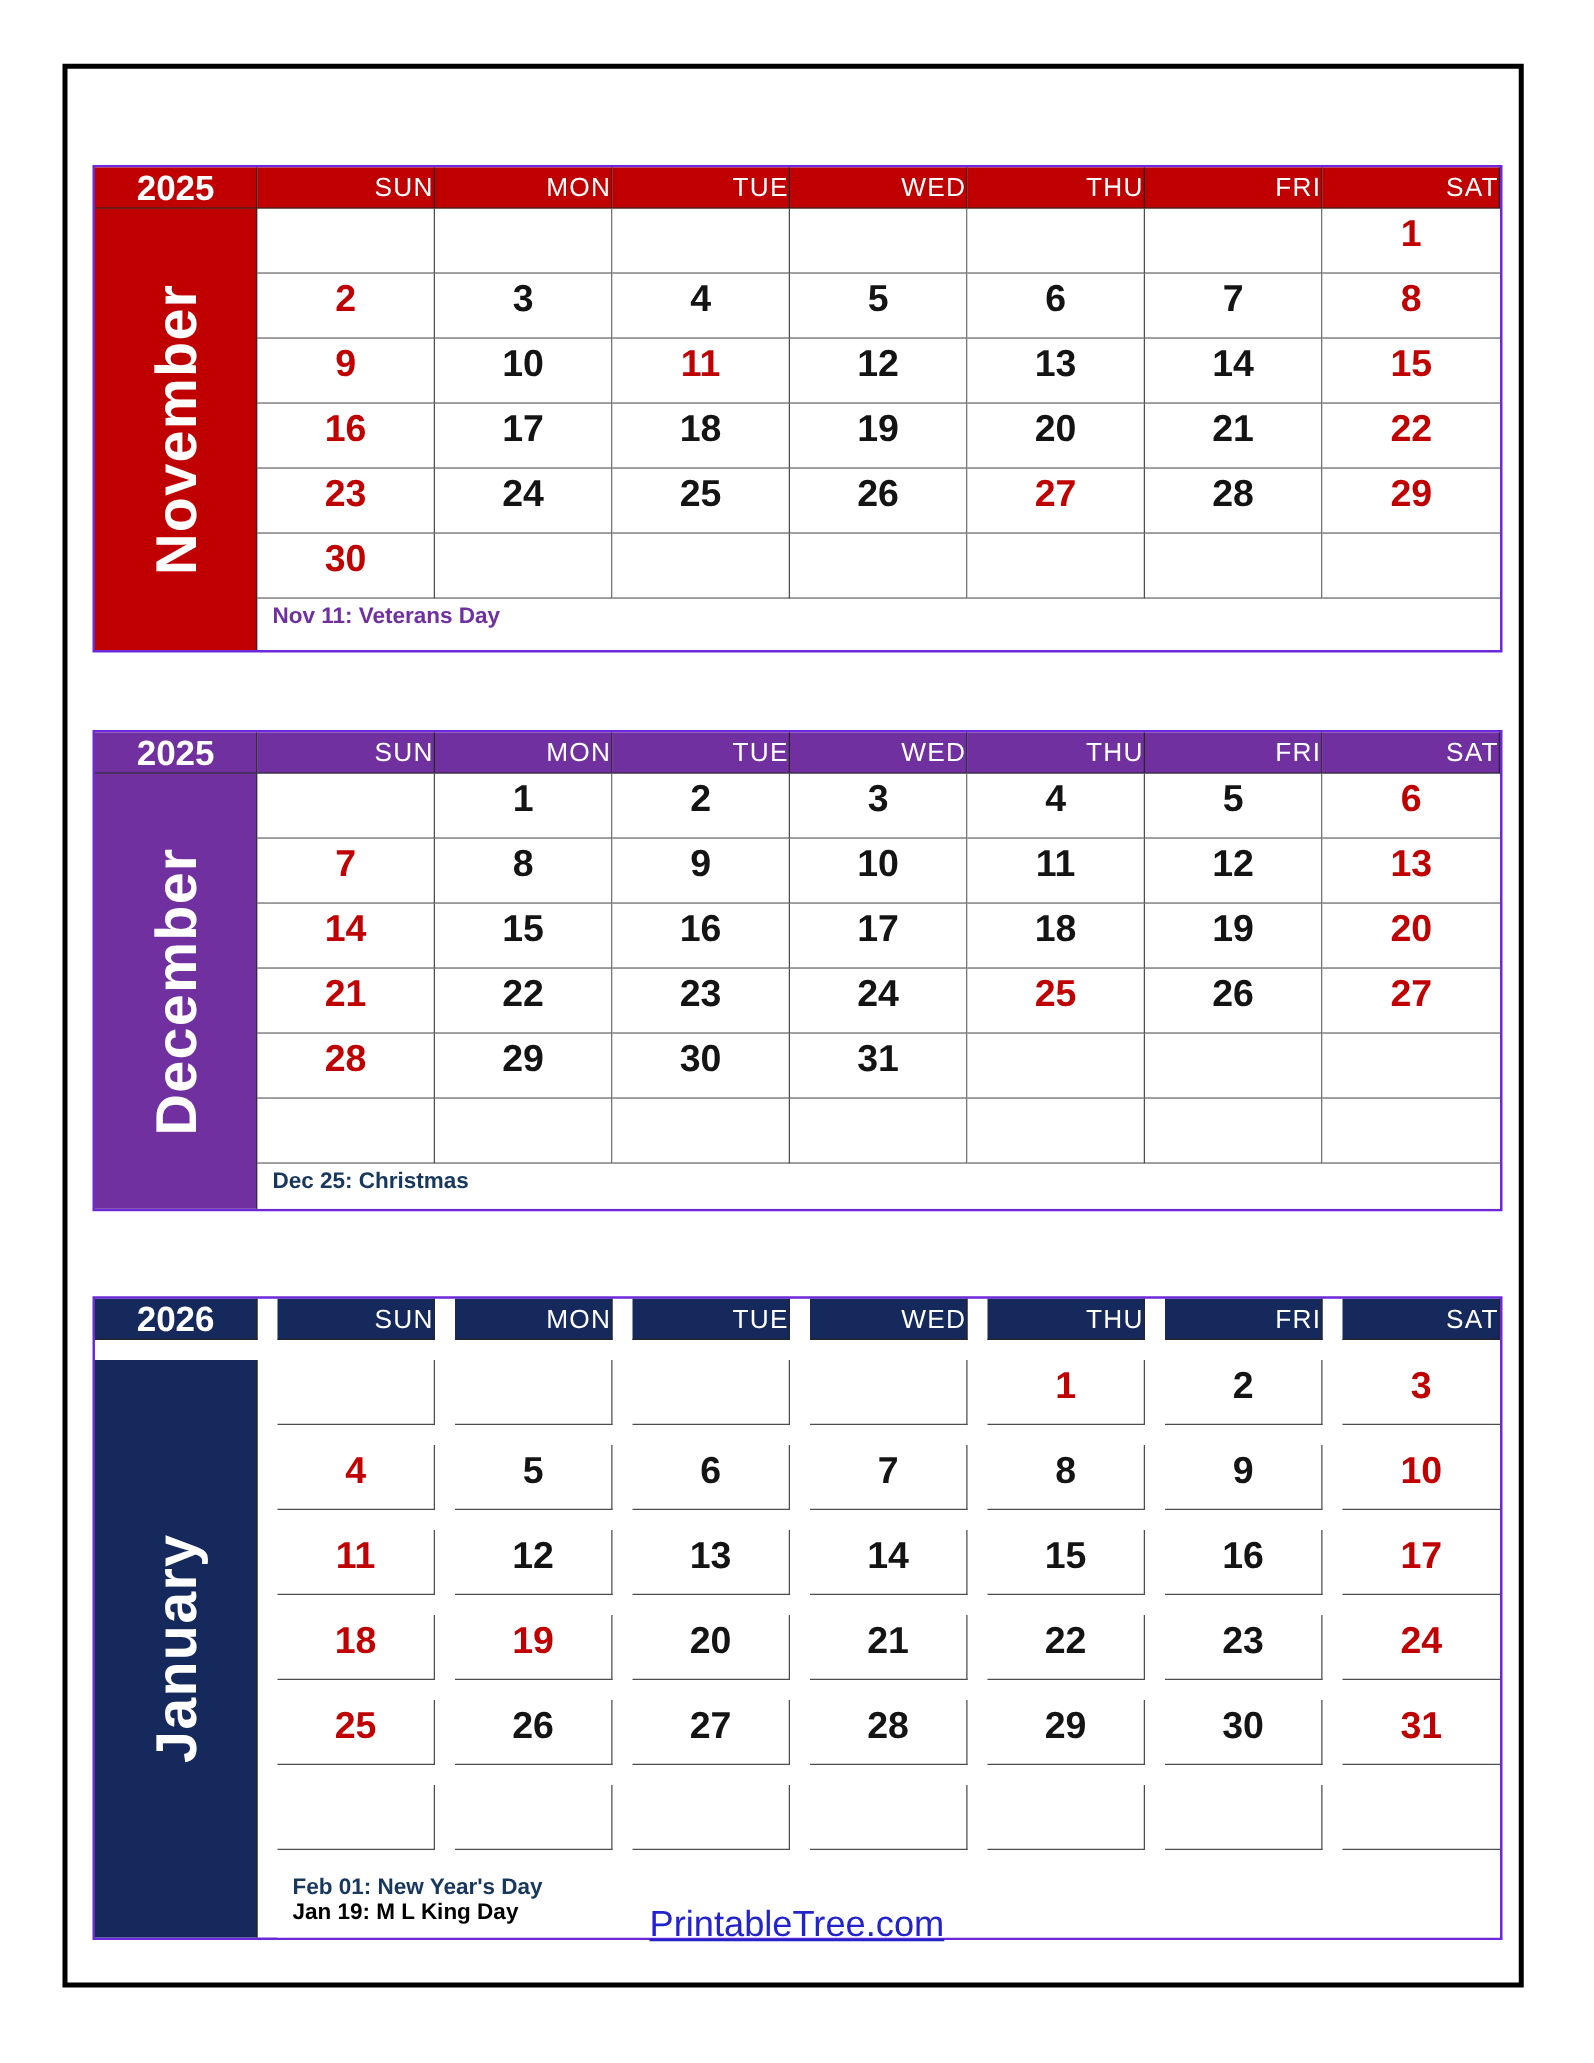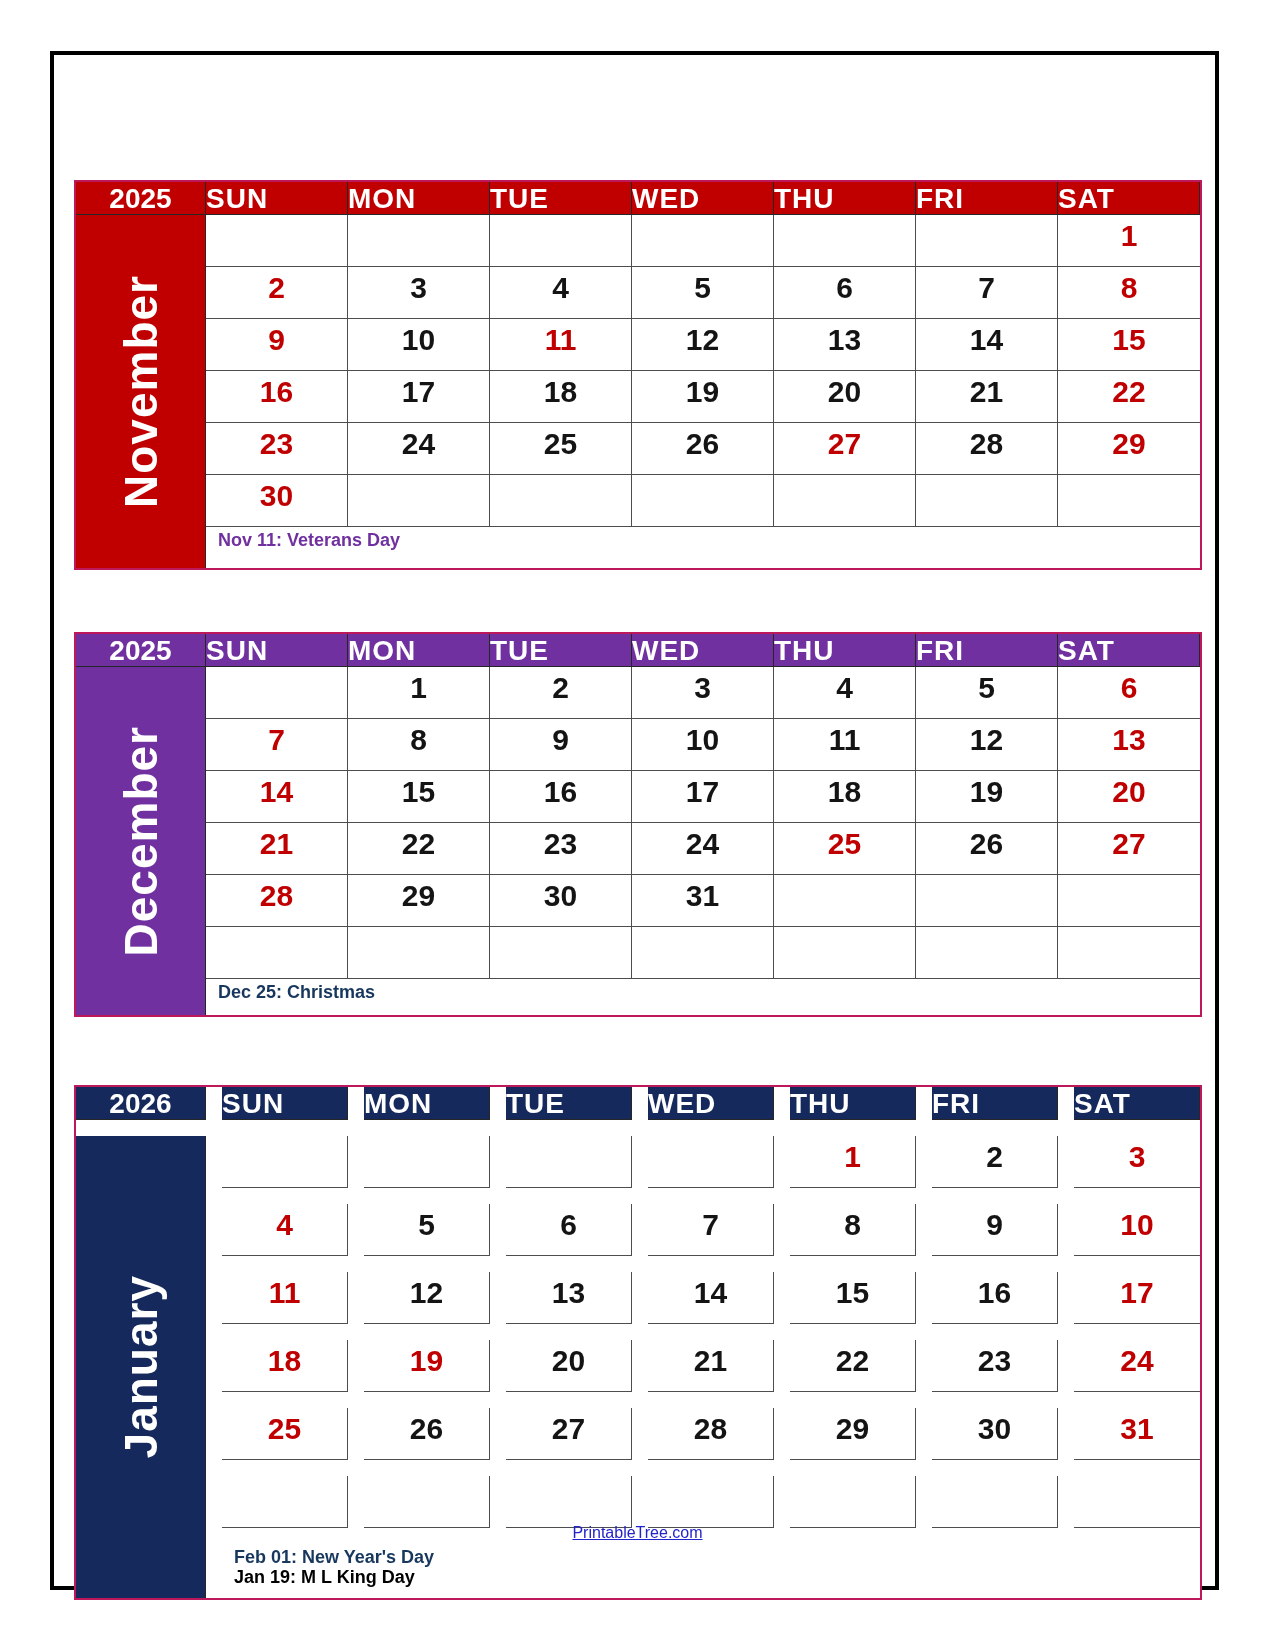--- a/index.html
+++ b/index.html
@@ -10,29 +10,29 @@
   }
   .page-frame{
     position:absolute;left:50px;top:51px;width:1169px;height:1539px;
     border:4px solid #000;box-sizing:border-box;background:#fff;
   }
   .calendar{position:absolute;left:74px;width:1128px;}
   #cal-0{top:132px;} #cal-1{top:584px;} #cal-2{top:1037px;}
 
   .cal-table{
     display:grid;grid-template-columns:130px repeat(7,1fr);
-    border:2px solid #be185d;box-sizing:border-box;background:#fff;margin-top:48px;
+    border:2px solid #6d28d9;box-sizing:border-box;background:#fff;
   }
   .cell{box-sizing:border-box;}
   .year-cell{
     color:#fff;font-weight:bold;font-size:28px;text-align:center;line-height:33px;
     border-right:1px solid #262626;border-bottom:1px solid #262626;
   }
   .dow-cell{
-    color:#fff;font-weight:bold;font-size:28px;letter-spacing:1px;text-align:left;line-height:33px;
+    color:#fff;font-weight:normal;font-size:21px;letter-spacing:1px;text-align:right;line-height:33px;
     border-right:1px solid #262626;border-bottom:1px solid #262626;
   }
   .dow-cell:last-of-type{border-right:none;}
   .month-band{
     grid-column:1;display:flex;align-items:center;justify-content:center;
     border-right:1px solid #262626;
   }
   .month-label{
     writing-mode:vertical-rl;transform:rotate(180deg);
     color:#fff;font-weight:bold;font-size:46px;letter-spacing:1px;white-space:nowrap;
@@ -43,21 +43,21 @@
     border-right:1px solid #4d4d4d;border-bottom:1px solid #4d4d4d;
   }
   .date-cell.last-col{border-right:none;}
   .date-cell.red{color:#C00000;}
   .notes-cell{
     grid-column:2 / 9;background:#fff;padding:3px 16px 0 12px;
   }
   .note-line{font-weight:bold;font-size:18px;line-height:20px;}
   .footer{position:absolute;left:0;top:1524px;width:1275px;text-align:center;}
   .footer-link{
-    color:#2323CC;font-size:16px;text-decoration:underline;cursor:pointer;
+    color:#2323CC;font-size:29px;text-decoration:underline;cursor:pointer;
   }
 </style>
 </head>
 <body>
 
 <div class="page">
   <div class="page-frame"></div>
 
   <section class="calendar" id="cal-0">
       <div class="cal-table" style="grid-template-rows: 33px repeat(6, 52px) 41px;">

